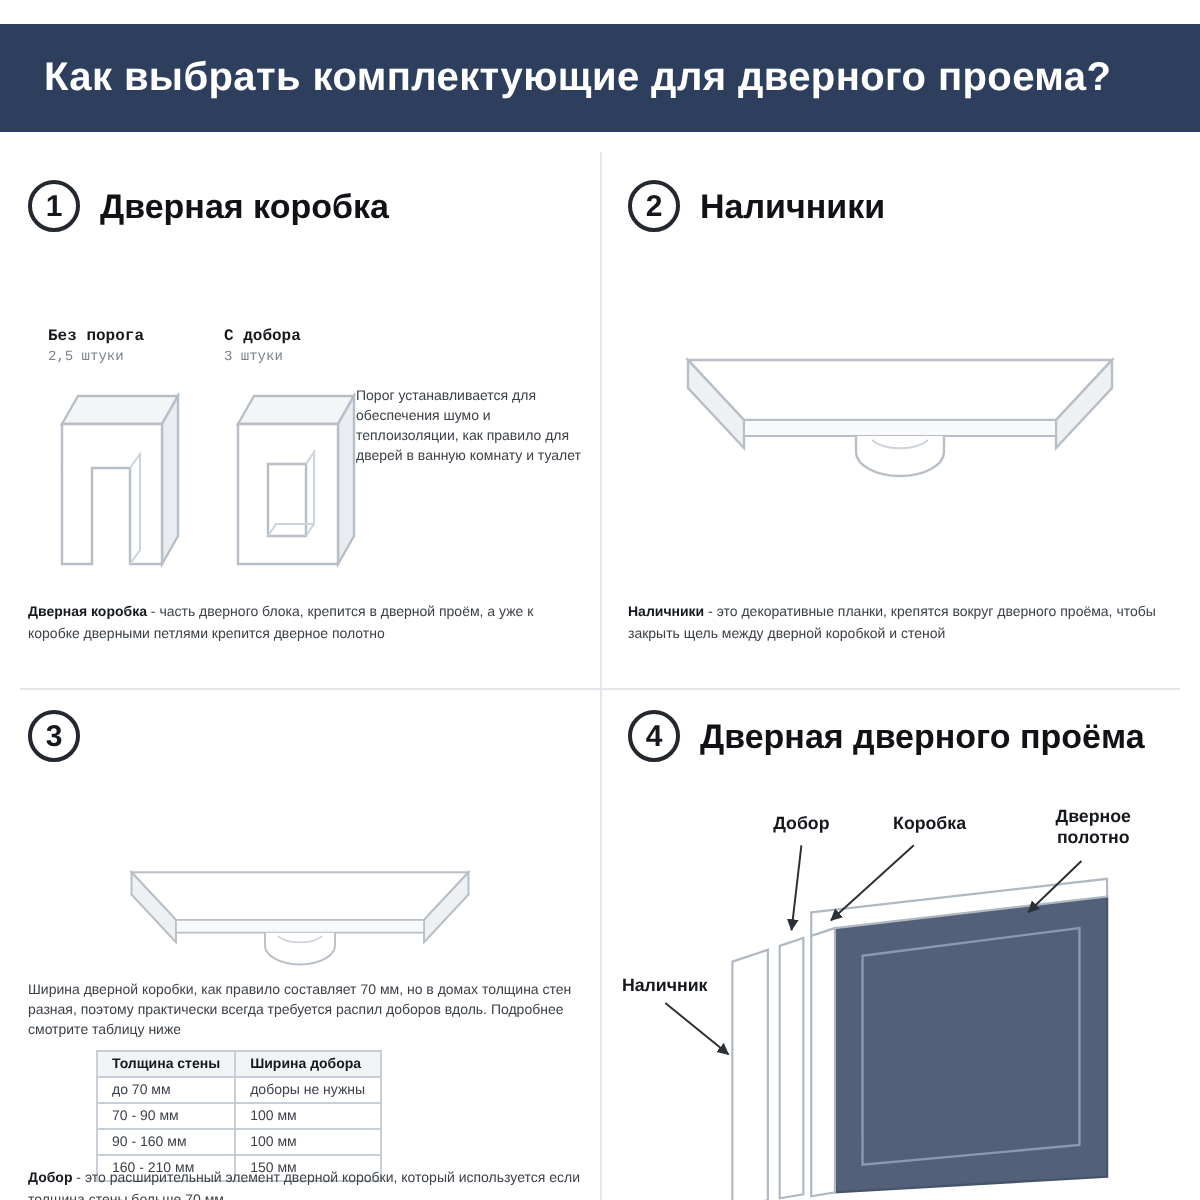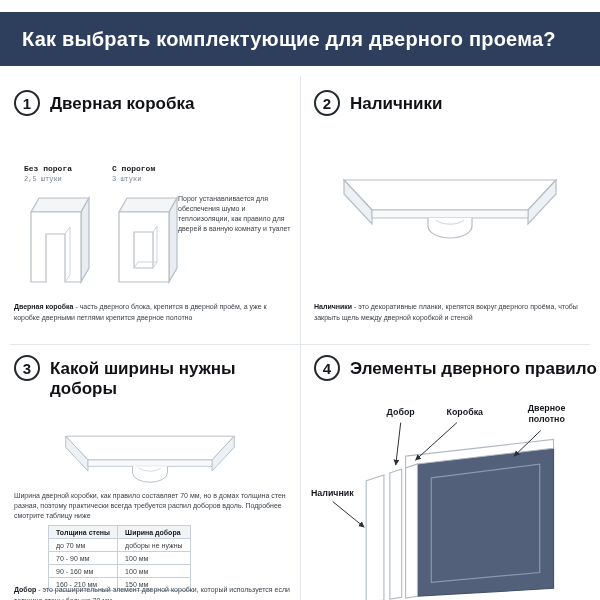--- a/index.html
+++ b/index.html
@@ -56,21 +56,21 @@
     <div class="sec-head" style="left:14px; top:24px;">
       <div class="num-circle">1</div>
       <div class="sec-title">Дверная коробка</div>
     </div>
 
     <div class="fig-label" style="left:24px; top:98px;">
       <span>Без порога</span>
       <span class="fig-sub">2,5 штуки</span>
     </div>
     <div class="fig-label" style="left:112px; top:98px;">
-      <span>С порогом</span>
+      <span>С добора</span>
       <span class="fig-sub">3 штуки</span>
     </div>
 
     <svg class="fig" style="left:16px; top:122px;" width="82" height="100" viewBox="0 0 80 100">
       <polygon points="14,24 22,10 72,10 64,24" fill="#f3f5f7" stroke="#b7bec6" stroke-width="1.2"></polygon>
       <polygon points="64,24 72,10 72,80 64,94" fill="#e9edf1" stroke="#b7bec6" stroke-width="1.2"></polygon>
       <path d="M14,24 L64,24 L64,94 L48,94 L48,46 L29,46 L29,94 L14,94 Z" fill="#ffffff" stroke="#b7bec6" stroke-width="1.2"></path>
       <path d="M48,46 L53,39 L53,87 L48,94" fill="none" stroke="#ccd3da" stroke-width="1"></path>
     </svg>
 
@@ -104,21 +104,20 @@
     </svg>
 
     <p class="footnote" style="left:14px; top:236px; width:280px;">
       <b>Наличники</b><span> - это декоративные планки, крепятся вокруг дверного проёма, чтобы закрыть щель между дверной коробкой и стеной</span>
     </p>
   </div>
 
   <div class="section s3">
     <div class="sec-head" style="left:14px; top:10px; width:240px;">
       <div class="num-circle">3</div>
-      <div class="sec-title" style="width:200px;">Какой ширины нужны доборы</div>
     </div>
 
     <svg class="fig" style="left:25px; top:80px;" width="250" height="62" viewBox="0 0 240 78">
       <polygon points="14,14 226,14 198,44 42,44" fill="#ffffff" stroke="#b7bec6" stroke-width="1.2"></polygon>
       <polygon points="14,14 42,44 42,58 14,28" fill="#eef1f4" stroke="#b7bec6" stroke-width="1.2"></polygon>
       <polygon points="226,14 198,44 198,58 226,28" fill="#eef1f4" stroke="#b7bec6" stroke-width="1.2"></polygon>
       <polygon points="42,44 198,44 198,52 42,52" fill="#f7f9fa" stroke="#b7bec6" stroke-width="1"></polygon>
       <path d="M98,52 L98,60 A22,12 0 0 0 142,60 L142,52" fill="#ffffff" stroke="#b7bec6" stroke-width="1.2"></path>
       <path d="M106,54 A16,8 0 0 0 134,54" fill="none" stroke="#ccd3da" stroke-width="1"></path>
     </svg>
@@ -153,21 +152,21 @@
     </table>
 
     <p class="footnote" style="left:14px; top:240px; width:280px;">
       <b>Добор</b><span> - это расширительный элемент дверной коробки, который используется если толщина стены больше 70 мм</span>
     </p>
   </div>
 
   <div class="section s4">
     <div class="sec-head" style="left:14px; top:10px;">
       <div class="num-circle">4</div>
-      <div class="sec-title">Элементы дверного правило</div>
+      <div class="sec-title">Дверная дверного проёма</div>
     </div>
 
     <svg class="fig" style="left:5px; top:52px;" width="290" height="212" viewBox="0 0 290 215">
       <defs>
         <marker id="arr" markerWidth="7" markerHeight="7" refX="5.5" refY="3" orient="auto">
           <path d="M0,0 L6,3 L0,6 Z" fill="#2b2f36"></path>
         </marker>
       </defs>
 
       <polygon points="112,68 250,52 250,194 112,202" fill="#53607a" stroke="#46536c" stroke-width="1.2"></polygon>

